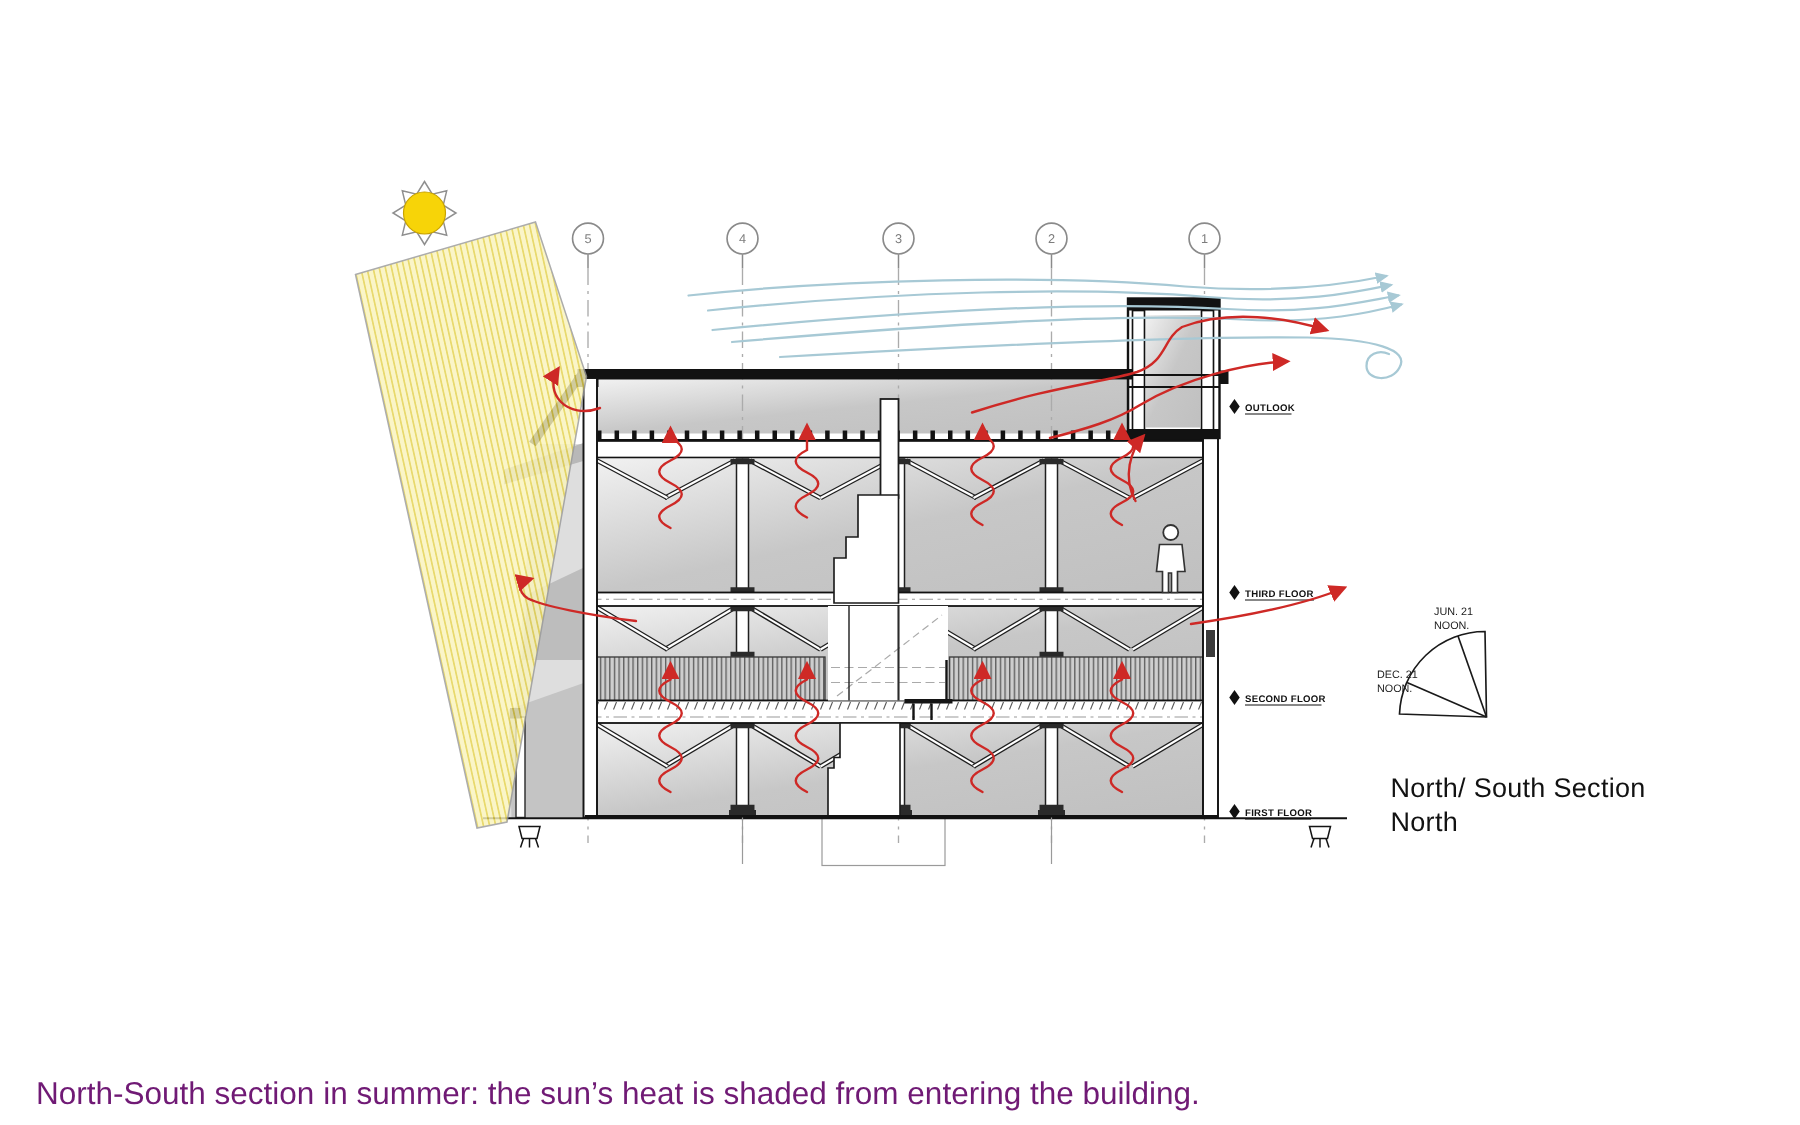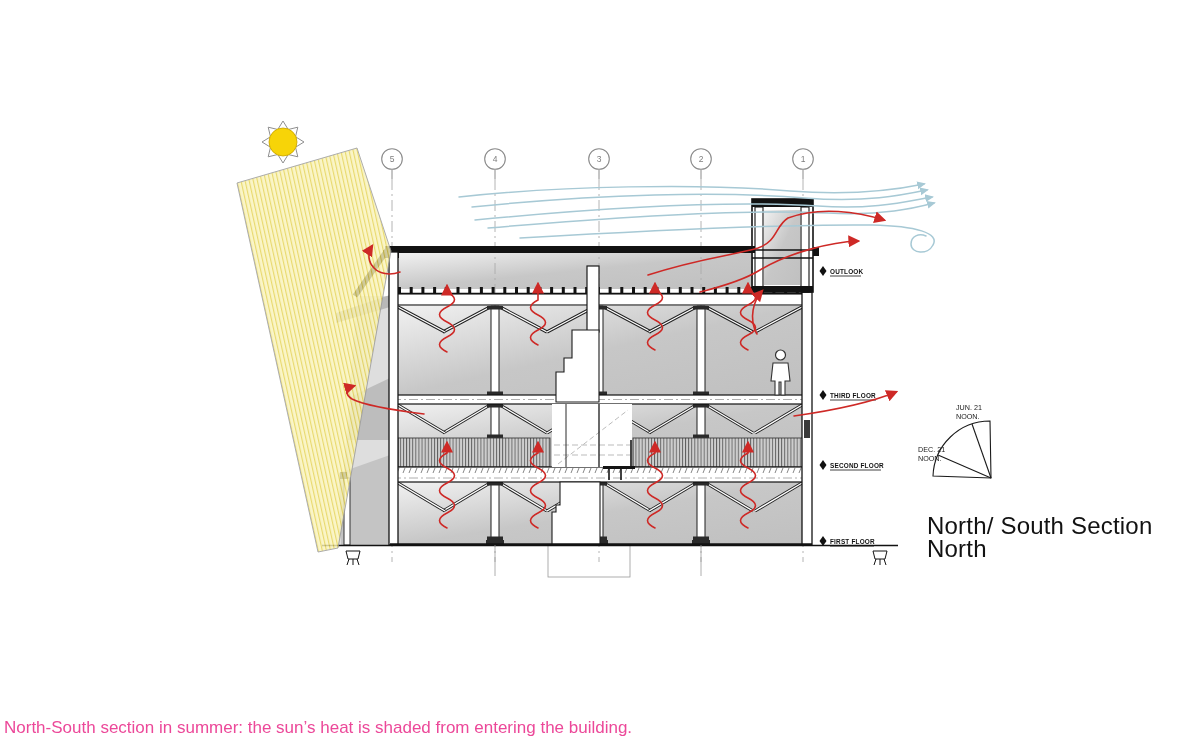--- a/index.html
+++ b/index.html
@@ -1,21 +1,21 @@
 <!DOCTYPE html>
 <html style="--sun: #F7D408; --sun_edge: #C9A300; --beam_fill: #FAF4BC; --beam_hatch: #E4D14E; --heat: #CE2926; --wind: #A7C9D5; --ink: #161616; --fill_light: #F1F1F1; --fill_mid: #C7C7C7; --louver_bg: #CECECE; --louver_line: #5E5E5E;"><head>
 <meta charset="utf-8">
 <style>
   html,body{margin:0;padding:0;background:#ffffff;}
   #stage{position:relative;width:1200px;height:750px;background:#fff;overflow:hidden;
          font-family:"Liberation Sans", sans-serif;}
   #drawing{position:absolute;left:0;top:0;}
-  .title-block{position:absolute;left:927px;top:514px;font-size:24px;line-height:23px;
+  .title-block{position:absolute;left:927px;top:514px;font-size:18px;line-height:23px;
                color:#121212;letter-spacing:0.2px;}
-  .caption{position:absolute;left:4px;top:718px;font-size:17px;color:#ec4899;}
+  .caption{position:absolute;left:24px;top:718px;font-size:21px;color:#701a75;}
   text{font-family:"Liberation Sans", sans-serif;}
   .lvl-txt{font-size:6.4px;font-weight:bold;fill:#111;letter-spacing:0.2px;}
   .bub-txt{font-size:8.5px;fill:#7d7d7d;}
   .sunpath-txt{font-size:7.2px;fill:#1a1a1a;}
   .heat{stroke:var(--heat,#CE2926);fill:none;stroke-width:1.6;stroke-linecap:round;}
   .wind{stroke:var(--wind,#A7C9D5);fill:none;stroke-width:1.5;stroke-linecap:round;}
 </style>
 </head>
 <body>
 

